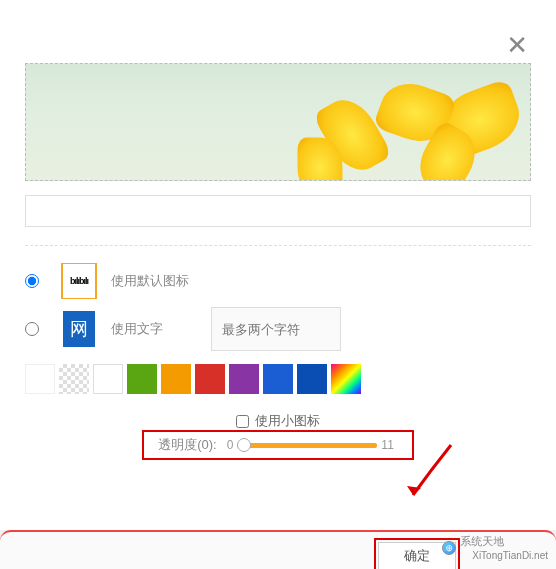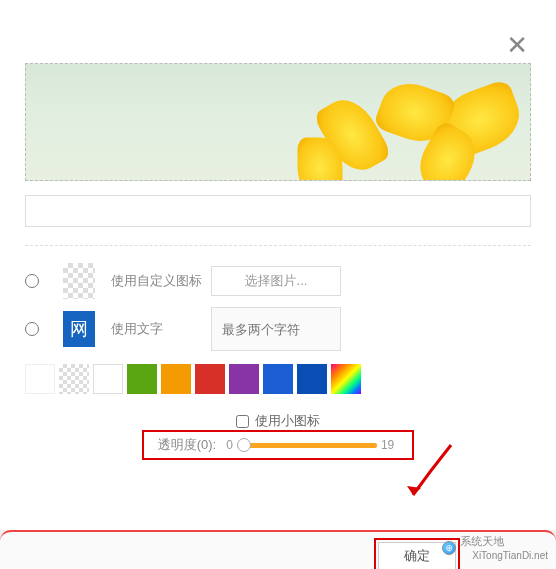--- a/index.html
+++ b/index.html
@@ -68,29 +68,28 @@
         <div class="petal p3"></div>
         <div class="petal p4"></div>
         <div class="petal p5"></div>
     </div>
   </div>
 
   <input type="text" class="name-input" value="" style="">
 
   <hr class="divider">
 
+  <div class="radio-row">
+    <input type="radio" name="icontype" class="radio" checked="" style="">
+    <div class="icon-box selected">
+      <div class="icon-default">bılıbılı</div>
+    </div>
+    <span class="radio-label">使用默认图标</span>
+  </div>
 
-  <div class="radio-row">
-    <input type="radio" name="icontype" class="radio" style="">
-    <div class="icon-box">
-      <div class="icon-checker"></div>
-    </div>
-    <span class="radio-label">使用自定义图标</span>
-    <button type="button" class="action-input">选择图片...</button>
-  </div>
 
   <div class="radio-row">
     <input type="radio" name="icontype" class="radio" style="">
     <div class="icon-box">
       <div class="icon-text">网</div>
     </div>
     <span class="radio-label">使用文字</span>
     <input type="text" class="textbox" placeholder="最多两个字符" style="">
   </div>
 
@@ -109,21 +108,21 @@
 
   <div class="bottom-row">
     <label class="small-icon-check">
       <input type="checkbox" style="">
       <span>使用小图标</span>
     </label>
     <div class="opacity-group">
       <span class="opacity-label">透明度(0):</span>
       <span class="opacity-min">0</span>
       <input type="range" class="slider" min="0" max="10" value="0" style="">
-      <span class="opacity-max">19</span>
+      <span class="opacity-max">11</span>
     </div>
   </div>
 </div>
 
 <div class="footer">
   <button class="ok-btn">确定</button>
 </div>
 
 <svg class="arrow" width="60" height="70">
   <path d="M 50 5 Q 30 30 12 55" stroke="#d00" stroke-width="3" fill="none"></path>

